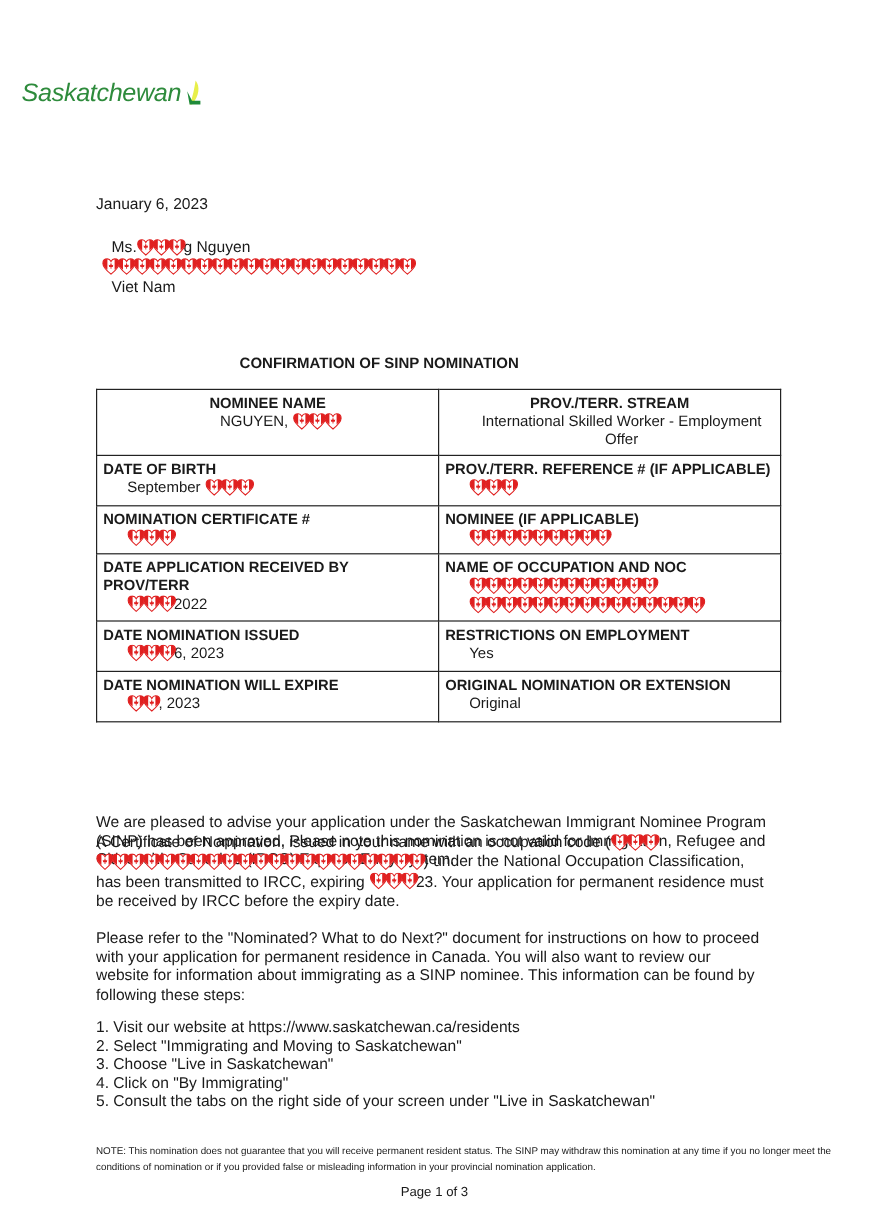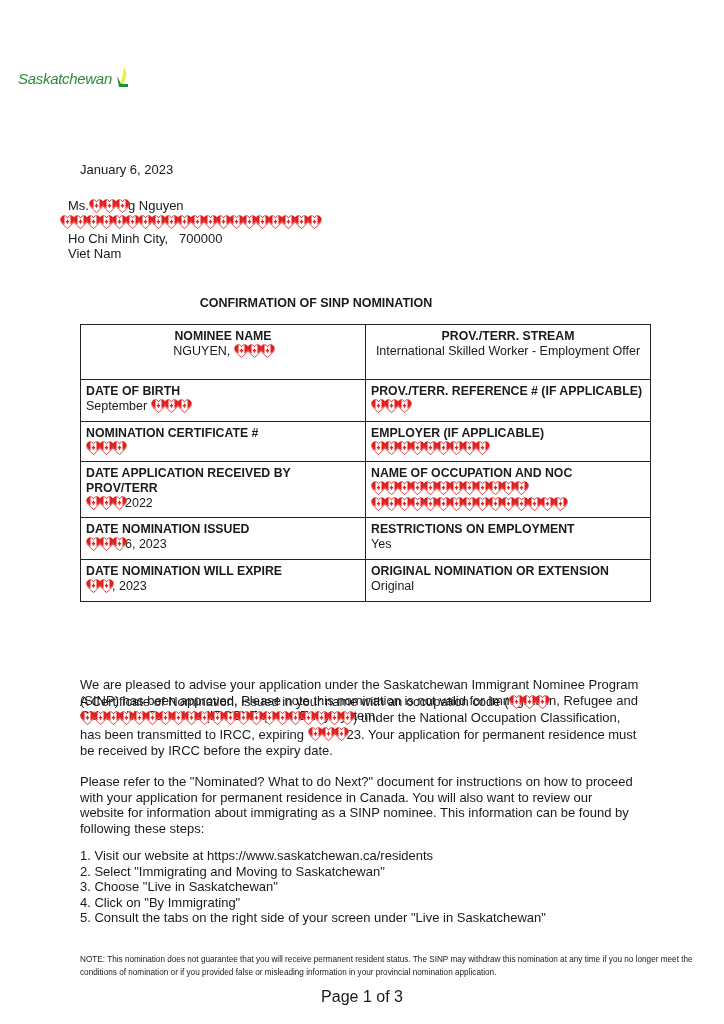--- a/index.html
+++ b/index.html
@@ -1,37 +1,37 @@
 <!DOCTYPE html>
 <html><head>
 <meta charset="utf-8">
 <style>
   html, body { margin: 0; padding: 0; background: #ffffff; }
   body { width: 724px; height: 1024px; position: relative; overflow: hidden;
          font-family: "Liberation Sans", "DejaVu Sans", sans-serif; color: #1a1a1a; }
   .logo { position: absolute; left: 18px; top: 66px; display: flex; align-items: center; }
-  .logo-text { font-style: italic; font-size: 15px; color: #2e8b3c; letter-spacing: -0.3px; }
+  .logo-text { font-style: italic; font-size: 21px; color: #2e8b3c; letter-spacing: -0.3px; }
   .logo-leaf { width: 14px; height: 24px; margin-left: 3px; position: relative; }
   .body-text { font-size: 13px; line-height: 15.5px; }
   .date { position: absolute; left: 80px; top: 162px; }
-  .address { position: absolute; left: 68px; top: 198px; }
+  .address { position: absolute; left: 93px; top: 198px; }
   .address div { white-space: pre; }
   .title { position: absolute; left: 0; width: 632px; top: 296px; text-align: center;
            font-weight: bold; font-size: 12.5px; }
   table.info { position: absolute; left: 80px; top: 324px; width: 571px;
                border-collapse: collapse; font-size: 12.5px; }
   table.info td { border: 1.5px solid #222; vertical-align: top; padding: 4px 5px 3px 5px;
                   width: 50%; line-height: 15px; }
   .lbl { font-weight: bold; font-size: 12.3px; }
-  .val { font-size: 12.5px; }
+  .val { font-size: 12.5px; margin-left: 20px; }
   .redact { display: inline-block; vertical-align: middle; }
   .heart { display: inline-block; width: 15px; height: 15px; margin-right: -2px; position: relative; vertical-align: -3px; }
   .para { position: absolute; left: 80px; width: 560px; font-size: 13px; line-height: 15.5px; }
   .note { position: absolute; left: 80px; width: 620px; top: 953px; font-size: 8.2px; line-height: 13px; }
-  .pagenum { position: absolute; left: 0; width: 724px; top: 988px; text-align: center; font-size: 16px; }
+  .pagenum { position: absolute; left: 0; width: 724px; top: 988px; text-align: center; font-size: 11px; }
 </style>
 </head>
 <body>
 
 <div class="logo">
   <span class="logo-text">Saskatchewan</span>
   <span class="logo-leaf">
     <svg width="14" height="24" viewBox="0 0 14 24">
       <path d="M9 1 C13 6 12 14 6 21 L4 21 C7 14 8 7 9 1 Z" fill="#e8ef4a"></path>
       <path d="M2 10 L4 21 L13 21 L13 18 L6 18 Z" fill="#1f8a3a"></path>
@@ -152,21 +152,20 @@
             <path d="M10 18 C4 13 1 10 1 6 C1 3 3 1 6 1 C8 1 9 2 10 4 C11 2 12 1 14 1 C17 1 19 3 19 6 C19 10 16 13 10 18 Z" fill="#fff" stroke="#e02020" stroke-width="1.2"></path>
             <path d="M1 6 C1 3 3 1 6 1 L6 13 C4 11 1 9 1 6 Z" fill="#e02020"></path>
             <path d="M19 6 C19 3 17 1 14 1 L14 13 C16 11 19 9 19 6 Z" fill="#e02020"></path>
             <path d="M10 5 L11 8 L12.5 7.5 L12 10 L10.5 10 L10.5 12 L9.5 12 L9.5 10 L8 10 L7.5 7.5 L9 8 Z" fill="#e02020"></path>
           </svg></span><span class="heart"><svg width="15" height="15" viewBox="0 0 20 20">
             <path d="M10 18 C4 13 1 10 1 6 C1 3 3 1 6 1 C8 1 9 2 10 4 C11 2 12 1 14 1 C17 1 19 3 19 6 C19 10 16 13 10 18 Z" fill="#fff" stroke="#e02020" stroke-width="1.2"></path>
             <path d="M1 6 C1 3 3 1 6 1 L6 13 C4 11 1 9 1 6 Z" fill="#e02020"></path>
             <path d="M19 6 C19 3 17 1 14 1 L14 13 C16 11 19 9 19 6 Z" fill="#e02020"></path>
             <path d="M10 5 L11 8 L12.5 7.5 L12 10 L10.5 10 L10.5 12 L9.5 12 L9.5 10 L8 10 L7.5 7.5 L9 8 Z" fill="#e02020"></path>
           </svg></span></span></div>
-  <div>Ho Chi Minh City,   700000</div>
   <div>Viet Nam</div>
 </div>
 
 <div class="title">CONFIRMATION OF SINP NOMINATION</div>
 
 <table class="info">
   <tbody>
       <tr style="height:55px;text-align:center;">
     <td>
       <div class="lbl">NOMINEE NAME</div>
@@ -246,21 +245,21 @@
                   <path d="M19 6 C19 3 17 1 14 1 L14 13 C16 11 19 9 19 6 Z" fill="#e02020"></path>
                   <path d="M10 5 L11 8 L12.5 7.5 L12 10 L10.5 10 L10.5 12 L9.5 12 L9.5 10 L8 10 L7.5 7.5 L9 8 Z" fill="#e02020"></path>
                 </svg></span><span class="heart"><svg width="15" height="15" viewBox="0 0 20 20">
                   <path d="M10 18 C4 13 1 10 1 6 C1 3 3 1 6 1 C8 1 9 2 10 4 C11 2 12 1 14 1 C17 1 19 3 19 6 C19 10 16 13 10 18 Z" fill="#fff" stroke="#e02020" stroke-width="1.2"></path>
                   <path d="M1 6 C1 3 3 1 6 1 L6 13 C4 11 1 9 1 6 Z" fill="#e02020"></path>
                   <path d="M19 6 C19 3 17 1 14 1 L14 13 C16 11 19 9 19 6 Z" fill="#e02020"></path>
                   <path d="M10 5 L11 8 L12.5 7.5 L12 10 L10.5 10 L10.5 12 L9.5 12 L9.5 10 L8 10 L7.5 7.5 L9 8 Z" fill="#e02020"></path>
                 </svg></span></span></div>
     </td>
     <td>
-      <div class="lbl">EMPLOYER (IF APPLICABLE)</div>
+      <div class="lbl">NOMINEE (IF APPLICABLE)</div>
       <div class="val"><span class="redact"><span class="heart"><svg width="15" height="15" viewBox="0 0 20 20">
                   <path d="M10 18 C4 13 1 10 1 6 C1 3 3 1 6 1 C8 1 9 2 10 4 C11 2 12 1 14 1 C17 1 19 3 19 6 C19 10 16 13 10 18 Z" fill="#fff" stroke="#e02020" stroke-width="1.2"></path>
                   <path d="M1 6 C1 3 3 1 6 1 L6 13 C4 11 1 9 1 6 Z" fill="#e02020"></path>
                   <path d="M19 6 C19 3 17 1 14 1 L14 13 C16 11 19 9 19 6 Z" fill="#e02020"></path>
                   <path d="M10 5 L11 8 L12.5 7.5 L12 10 L10.5 10 L10.5 12 L9.5 12 L9.5 10 L8 10 L7.5 7.5 L9 8 Z" fill="#e02020"></path>
                 </svg></span><span class="heart"><svg width="15" height="15" viewBox="0 0 20 20">
                   <path d="M10 18 C4 13 1 10 1 6 C1 3 3 1 6 1 C8 1 9 2 10 4 C11 2 12 1 14 1 C17 1 19 3 19 6 C19 10 16 13 10 18 Z" fill="#fff" stroke="#e02020" stroke-width="1.2"></path>
                   <path d="M1 6 C1 3 3 1 6 1 L6 13 C4 11 1 9 1 6 Z" fill="#e02020"></path>
                   <path d="M19 6 C19 3 17 1 14 1 L14 13 C16 11 19 9 19 6 Z" fill="#e02020"></path>
                   <path d="M10 5 L11 8 L12.5 7.5 L12 10 L10.5 10 L10.5 12 L9.5 12 L9.5 10 L8 10 L7.5 7.5 L9 8 Z" fill="#e02020"></path>

